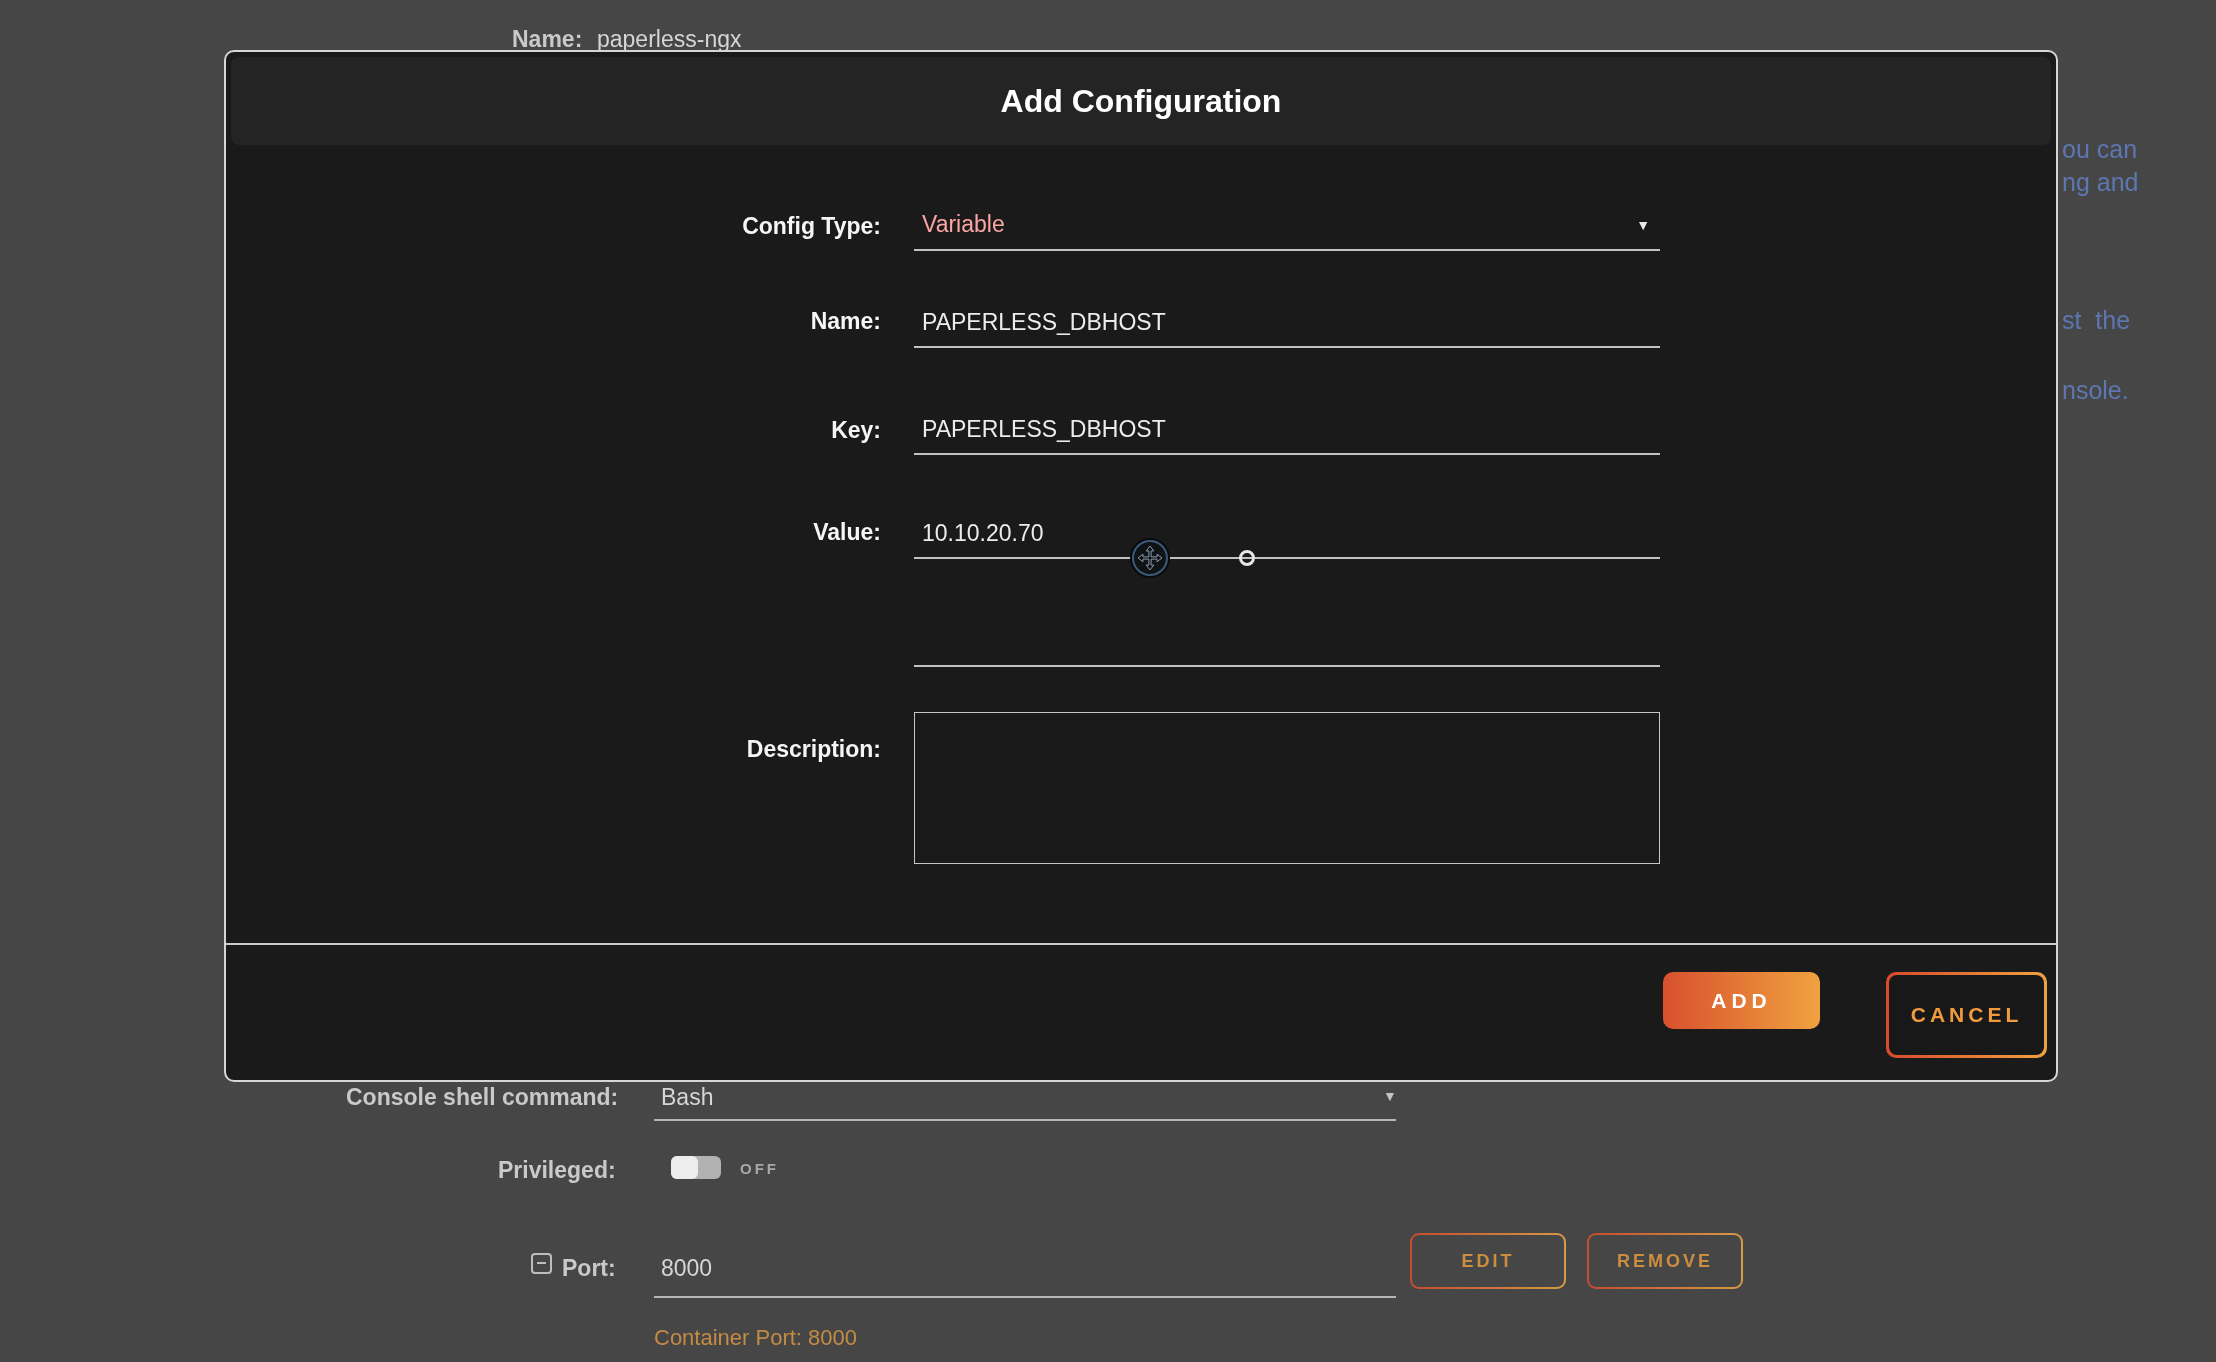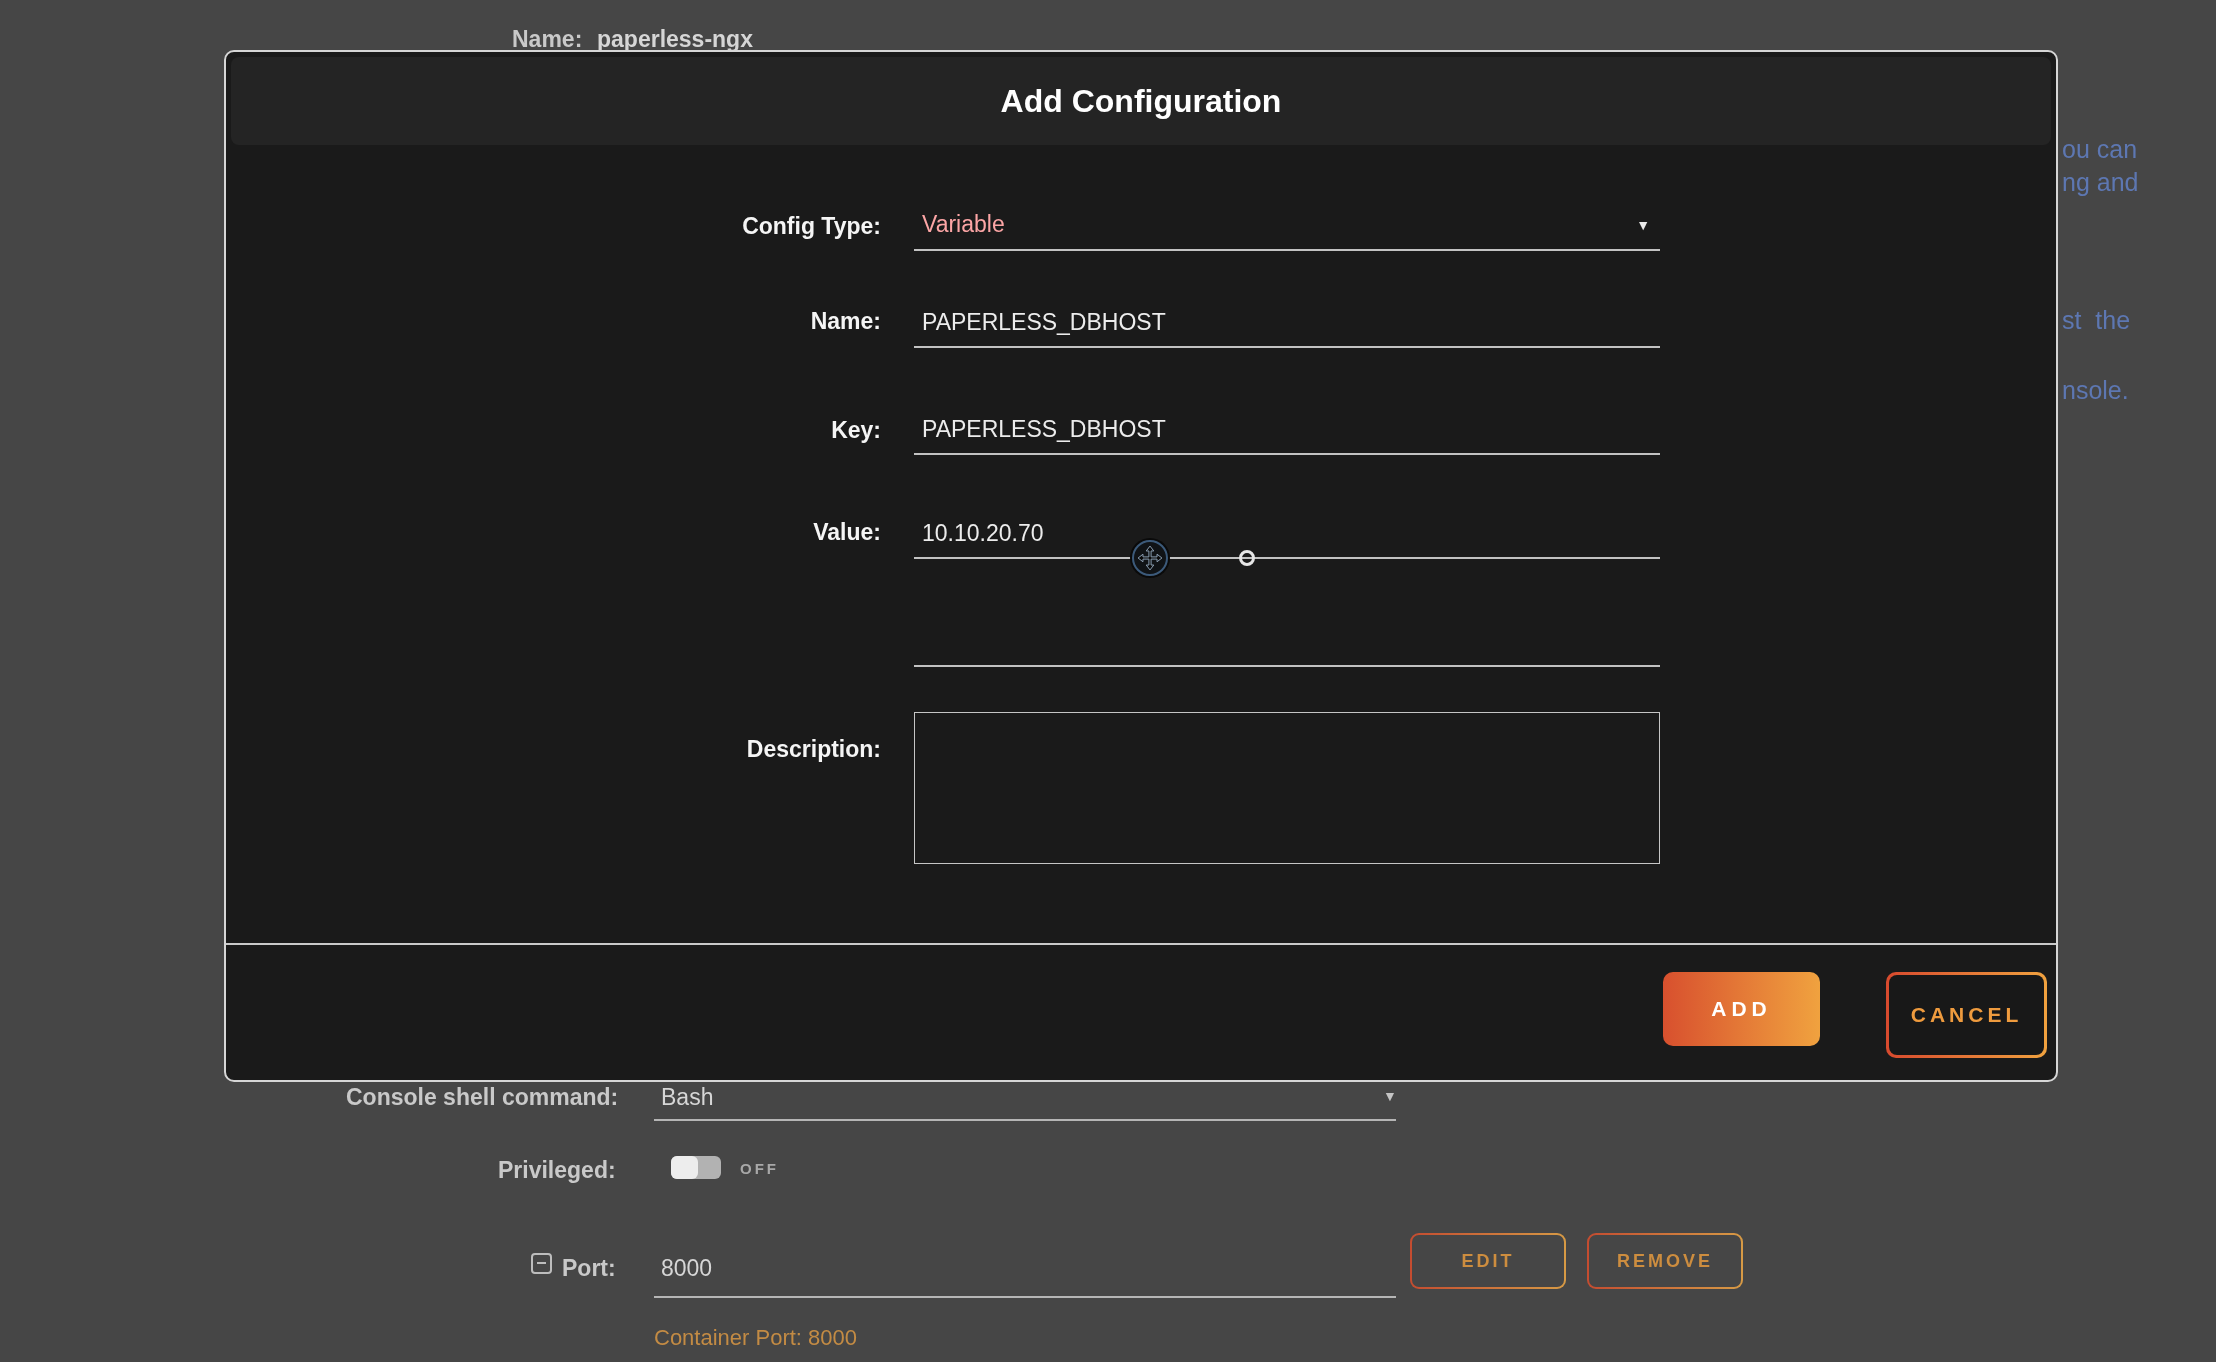--- a/index.html
+++ b/index.html
@@ -38,41 +38,41 @@
   .f-input{width:100%;height:100%;background:transparent;border:none;border-bottom:2px solid #c2c2c2;
     color:#ececec;font-size:23px;padding:0 2px 8px 8px;outline:none;}
   .f-select{position:absolute;left:688px;width:746px;height:42px;border-bottom:2px solid #c2c2c2;cursor:pointer;}
   .f-select .sel-value{position:absolute;left:8px;top:2px;font-size:23px;color:#fca5a5;}
   .f-select .caret{position:absolute;right:10px;top:8px;font-size:14px;color:#e9e9e9;}
   .f-textarea{position:absolute;left:688px;top:660px;width:746px;height:152px;background:transparent;
     border:1.5px solid #c6c6c6;color:#ececec;font-size:22px;padding:8px;resize:none;outline:none;}
 
   .footer-divider{position:absolute;left:0;right:0;top:891px;height:2px;background:#c9c9c9;}
 
-  .btn-add{position:absolute;left:1437px;top:920px;width:157px;height:74px;border-radius:10px;border:none;cursor:pointer;
+  .btn-add{position:absolute;left:1437px;top:920px;width:157px;height:57px;border-radius:10px;border:none;cursor:pointer;
     background:linear-gradient(90deg,#d8502e,#f0a23f);display:flex;align-items:center;justify-content:center;
     color:#ffffff;font-weight:bold;font-size:21px;letter-spacing:5px;}
   .btn-cancel{position:absolute;left:1660px;top:920px;width:161px;height:86px;padding:3px;border-radius:10px;cursor:pointer;
     background:linear-gradient(90deg,#d84a2e,#f0a23f);}
   .btn-cancel .inner{width:100%;height:100%;border-radius:8px;background:#181818;display:flex;align-items:center;justify-content:center;
     color:#ef9b3e;font-weight:bold;font-size:21px;letter-spacing:4px;}
 
   
   .move-cursor{position:absolute;left:1132px;top:540px;width:36px;height:36px;border-radius:50%;
     background:#101316;border:2px solid #3c5a7a;box-shadow:0 0 0 2px #0a0a0a;display:flex;align-items:center;justify-content:center;}
   .circle-marker{position:absolute;left:1239px;top:550px;width:16px;height:16px;border-radius:50%;
     border:3px solid #e6e6e6;background:transparent;}
 </style>
 </head>
 <body>
 
 <div id="stage">
 
   <span class="bg-label" style="left:512px;top:26px;">Name:</span>
-  <span class="bg-value" style="left:597px;top:26px;font-weight:bold;">paperless-ngx</span>
+  <span class="bg-value" style="left:597px;top:26px;">paperless-ngx</span>
 
   <span class="bg-label" style="left:346px;top:1084px;">Console shell command:</span>
   <span class="bg-value" style="left:661px;top:1084px;">Bash</span>
   <span class="bg-caret" style="left:1383px;top:1088px;">▼</span>
   <div class="bg-underline" style="left:654px;top:1119px;width:742px;"></div>
 
   <span class="bg-label" style="left:498px;top:1157px;">Privileged:</span>
   <div class="toggle">
     <div class="knob"></div>
   </div>

